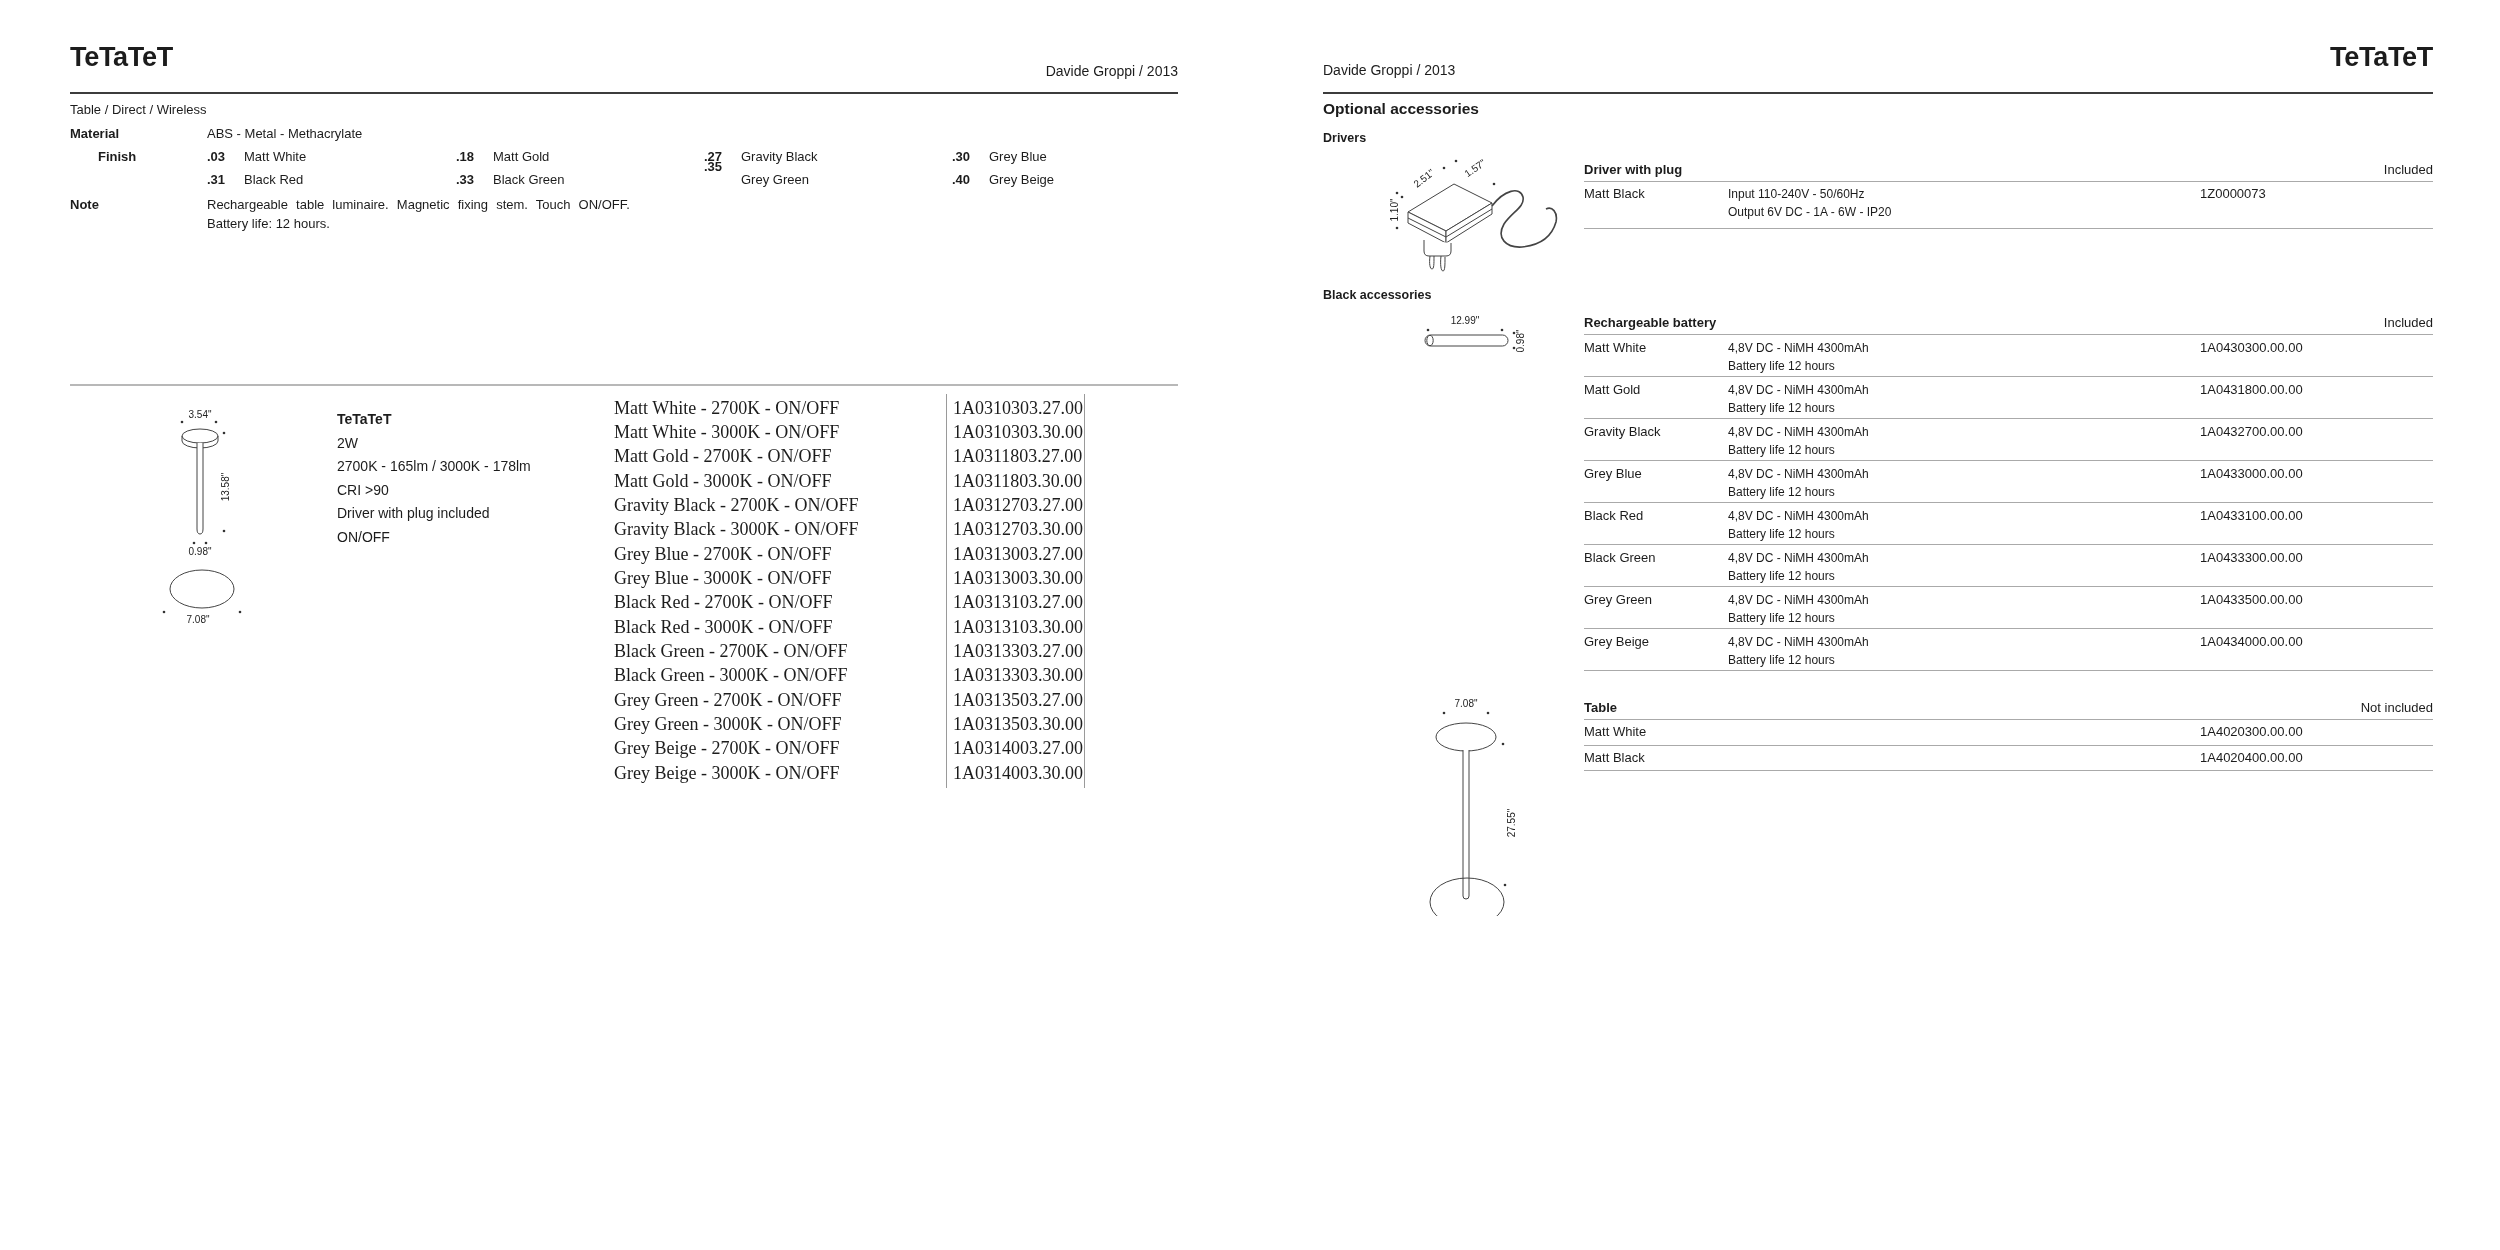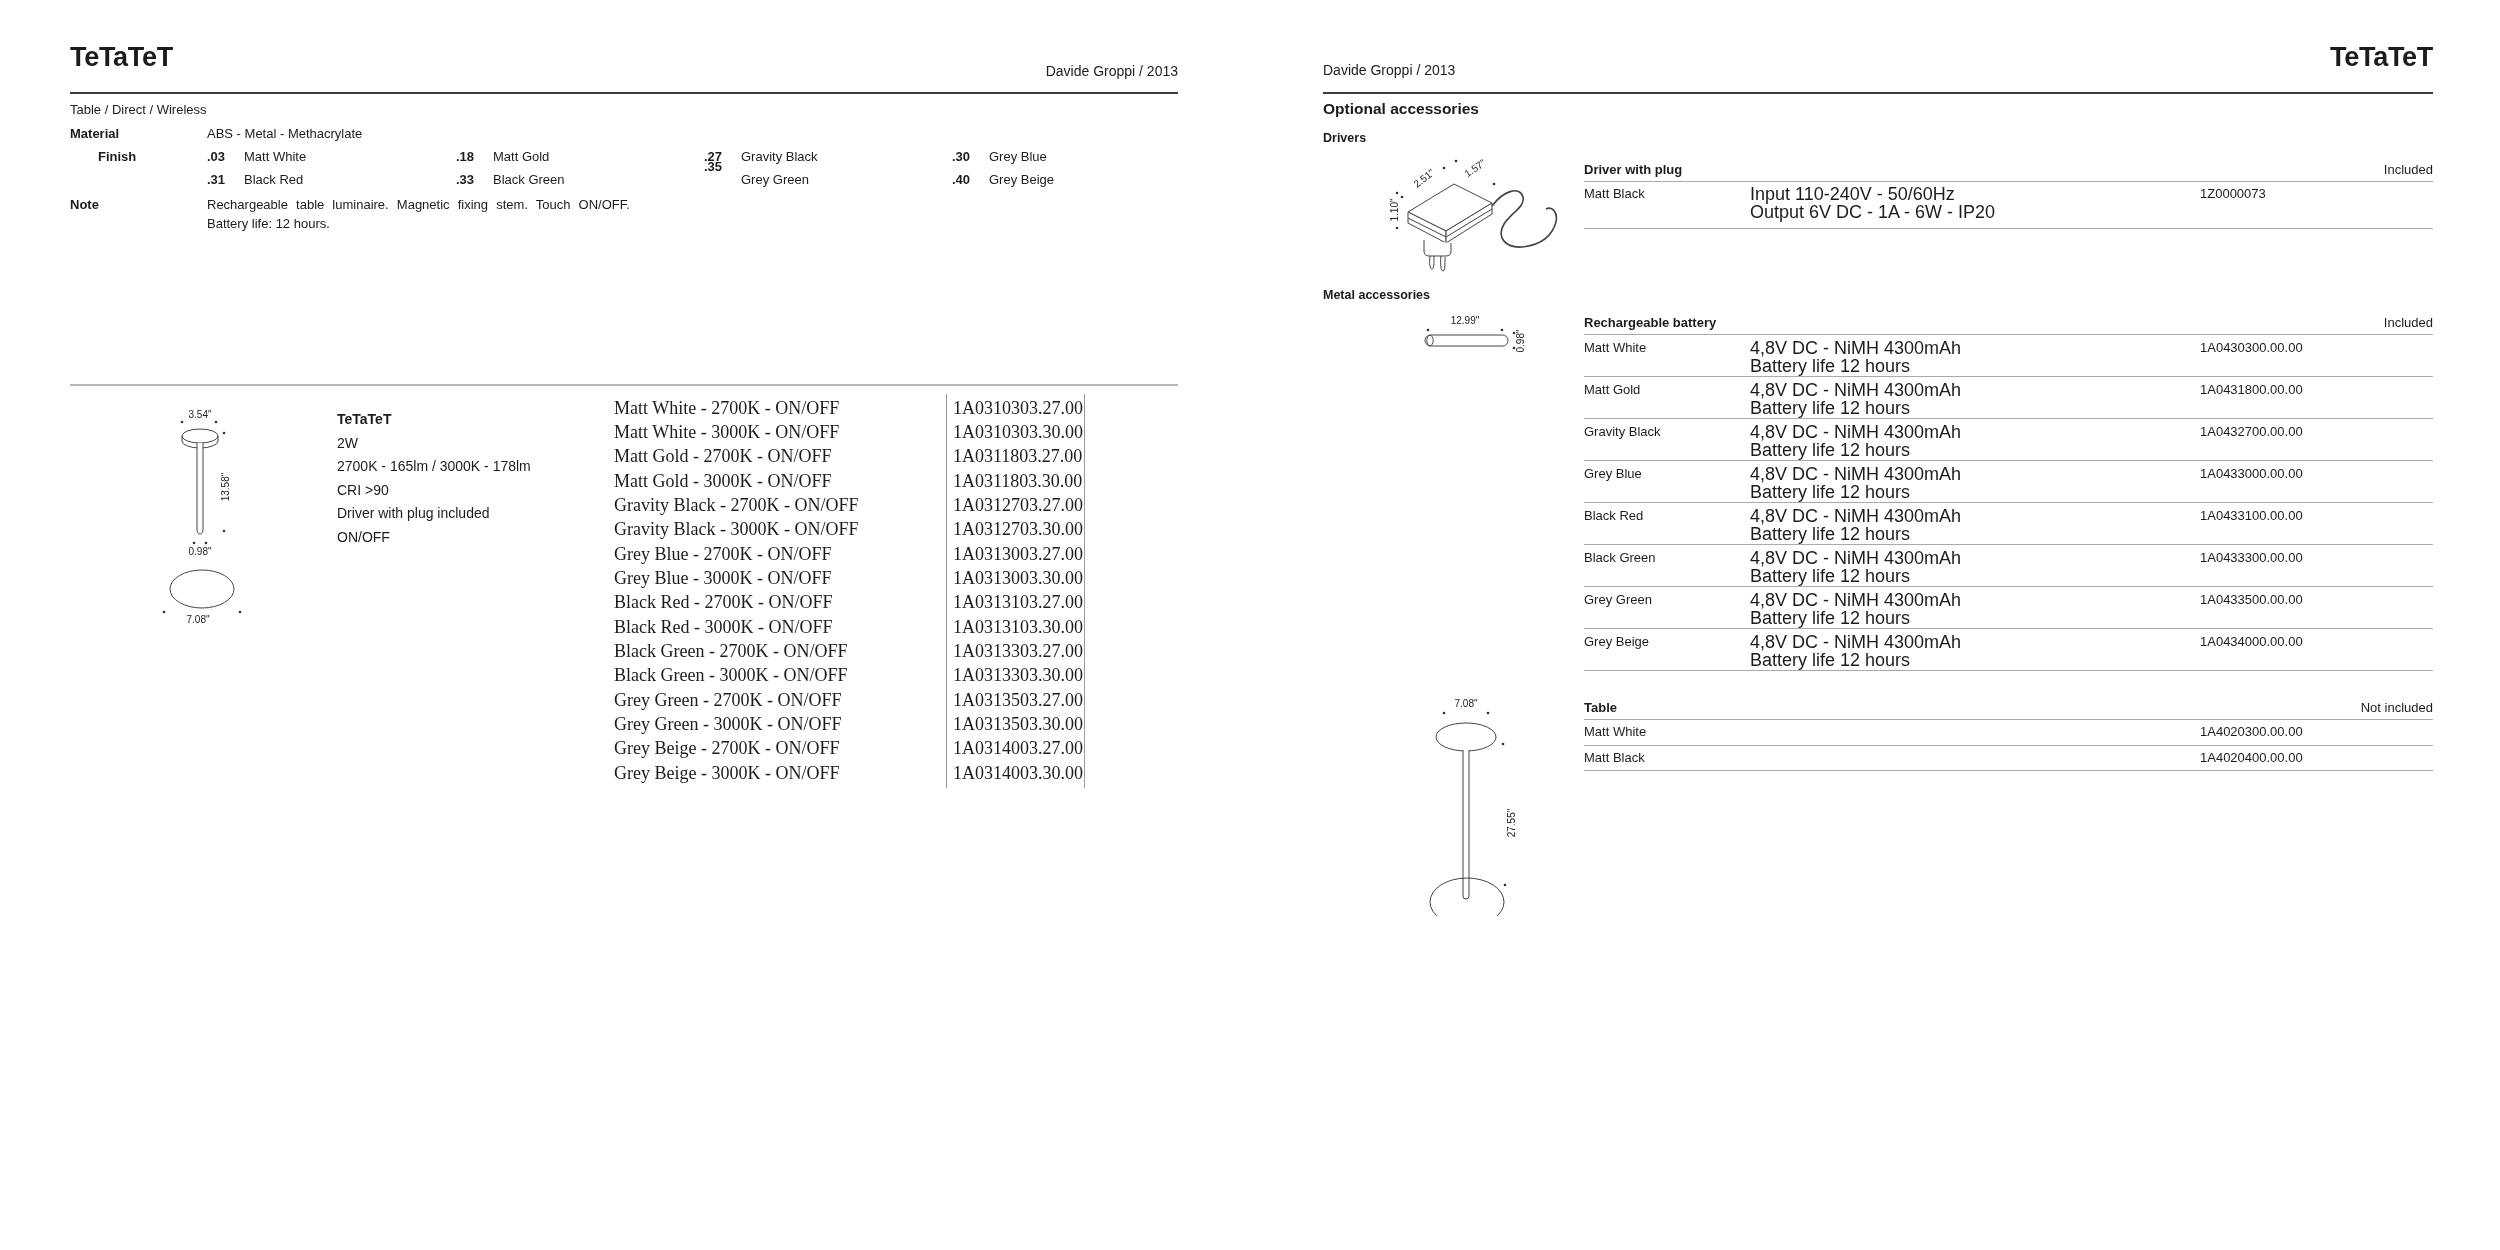--- a/index.html
+++ b/index.html
@@ -21,21 +21,21 @@
   .variants{width:470px;}
   .variant-row{display:flex;height:24.35px;align-items:center;font-size:18px;font-family:Liberation Serif, serif;}
   .v-name{width:339px;}
   
   .tbl-head{position:absolute;width:849px;height:21px;border-bottom:1px solid #aaa;
             font-size:13px;line-height:19px;}
   .tbl-head .avail{position:absolute;right:0;top:0;font-weight:normal;}
   .acc-rows{position:absolute;width:849px;}
   .acc-row{position:relative;border-bottom:1px solid #aaa;font-size:13px;}
   .acc-name{position:absolute;left:0;top:5px;}
-  .acc-spec{position:absolute;left:166px;top:5px;font-size:18px;line-height:17.5px;}
+  .acc-spec{position:absolute;left:144px;top:5px;font-size:12px;line-height:17.5px;}
   .acc-code{position:absolute;left:616px;top:5px;}
   .st-row{position:relative;height:24.5px;border-bottom:1px solid #aaa;font-size:13px;}
   .st-name{position:absolute;left:0;top:4px;}
   .st-code{position:absolute;left:616px;top:4px;}
   
   svg text{font-family:"Liberation Sans", sans-serif;font-size:10px;fill:#222;}
   svg .ln{stroke:#444;fill:none;stroke-width:1;}
   svg .lnf{stroke:#444;fill:#fff;stroke-width:1;}
   svg .dot{fill:#333;}
   .pagenum{font-size:14px;}
@@ -214,21 +214,21 @@
     <div class="acc-row" style="height:47px;">
       <div class="acc-name">Matt Black</div>
       <div class="acc-spec">
         <div>Input 110-240V - 50/60Hz</div>
         <div>Output 6V DC - 1A - 6W - IP20</div>
       </div>
       <div class="acc-code">1Z0000073</div>
     </div>
   </div>
 
-  <div class="abs b" style="left:1323px;top:288px;font-size:12.5px;">Metal accessories</div>
+  <div class="abs b" style="left:1323px;top:288px;font-size:12.5px;">Black accessories</div>
 
   <svg class="abs" style="left:1420px;top:312px;" width="150" height="60" viewBox="0 0 150 60">
     <text x="45" y="12" text-anchor="middle">12.99"</text>
     <circle class="dot" cx="8" cy="18" r="1.3"></circle>
       <circle class="dot" cx="82" cy="18" r="1.3"></circle>
     <rect class="lnf" x="5" y="23" width="83" height="11" rx="5.5"></rect>
     <ellipse class="ln" cx="10" cy="28.5" rx="3.2" ry="5.2"></ellipse>
     <circle class="dot" cx="94" cy="21" r="1.3"></circle>
       <circle class="dot" cx="94" cy="36" r="1.3"></circle>
     <text transform="rotate(-90 104 29)" x="104" y="29" text-anchor="middle">0.98"</text>

